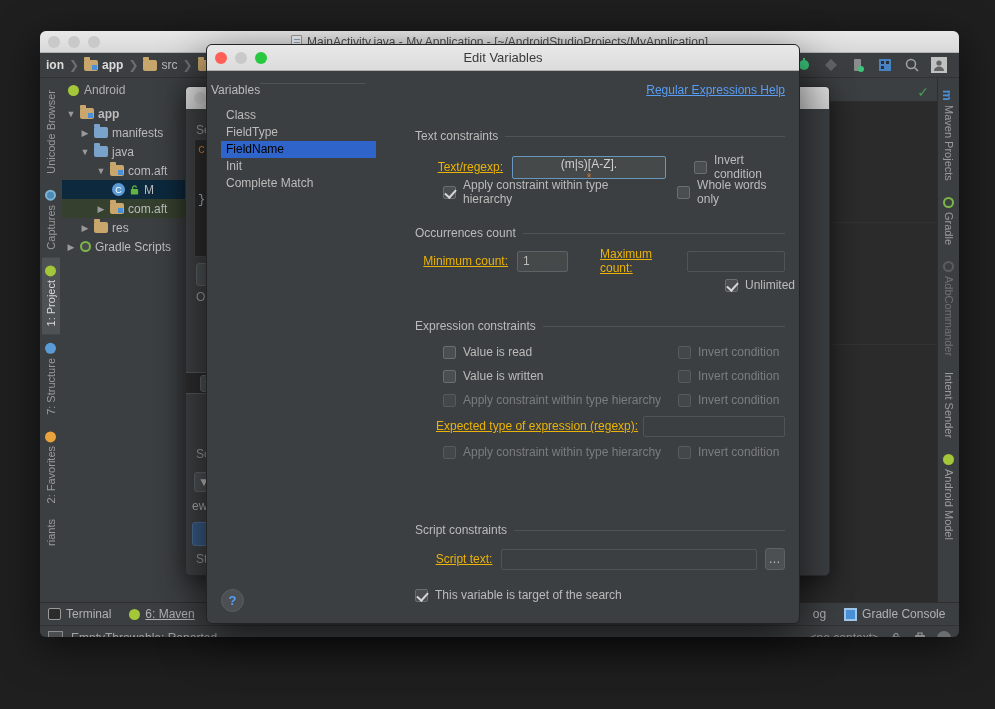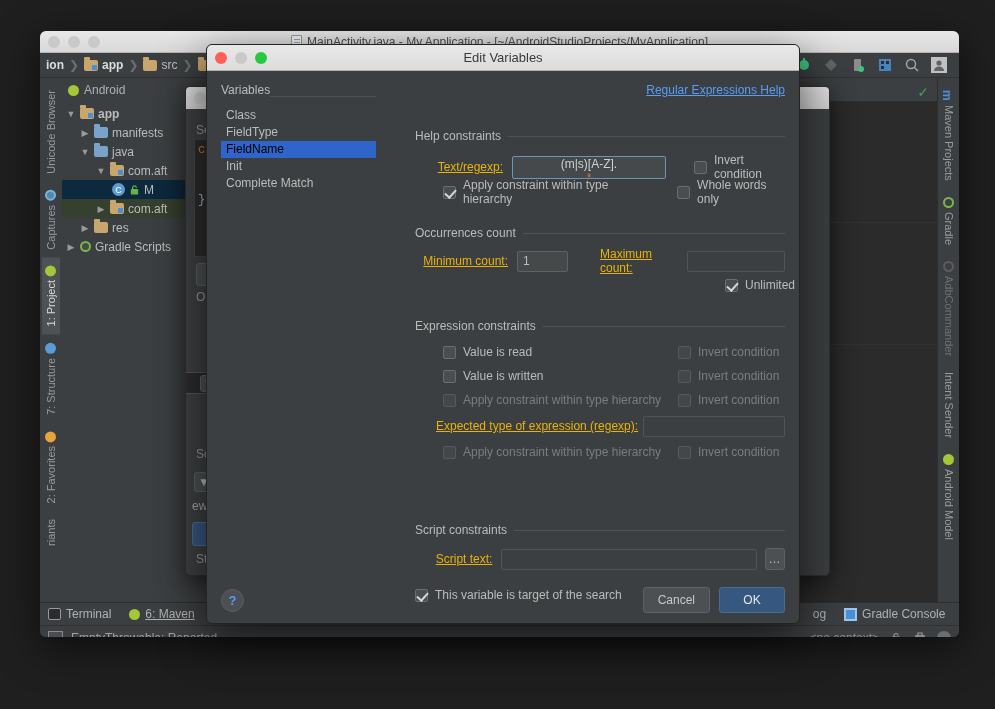--- a/index.html
+++ b/index.html
@@ -176,21 +176,21 @@
   .d-grn { width:12px;height:12px;border-radius:50%;background:#28c940;}
 
   .dlg-content { position: relative; height: 553px; }
 
   .reg-help {
     position:absolute; right:14px; top:12px;
     color:#589df6; font-size:12px; cursor:pointer;
   }
 
   
-  .var-head { position:absolute; left:14px; top:12px; width:155px; display:flex; align-items:flex-end; gap:0; }
+  .var-head { position:absolute; left:4px; top:12px; width:155px; display:flex; align-items:flex-start; gap:0; }
   .var-head span { color:#bbbbbb; font-size:12px; white-space:nowrap; }
   .var-head .ln { flex:1; height:1px; background:#4f5355; }
   .var-list { position:absolute; left:14px; top:36px; width:155px; }
   .var-item { height:17px; line-height:17px; padding-left:5px; font-size:12px; color:#bbbbbb; }
   .var-item.selected { background:#2f65ca; color:#000000; }
 
   
   .group { position:absolute; left:208px; right:14px; }
   .group-title { display:flex; align-items:center; gap:7px; margin-bottom:4px; }
   .group-title span { font-size:12px; color:#bbbbbb; white-space:nowrap; }
@@ -517,21 +517,21 @@
     <div class="var-list">
       <div class="var-item">Class</div>
       <div class="var-item">FieldType</div>
       <div class="var-item selected">FieldName</div>
       <div class="var-item">Init</div>
       <div class="var-item">Complete Match</div>
     </div>
 
     <div class="group" style="top:58px;">
       <div class="group-title">
-        <span>Help constraints</span>
+        <span>Text constraints</span>
         <span class="ln"></span>
       </div>
 
       <div class="row" style="margin-top:12px;">
         <span class="lbl" style="width:98px; text-align:right;">Text/regexp:</span>
         <span class="regex-field" style="margin-left:9px;flex-direction:column;">
           <span class="rx-plain">(m|s)[A-Z].</span>
             <span class="rx-orange">*</span>
             <span class="rx-caret"></span>
         </span>
@@ -645,18 +645,14 @@
 
       <div class="row" style="margin-top:12px;">
         <span class="cbrow">
           <span class="cb checked"></span>
           <span class="t">This variable is target of the search</span>
         </span>
       </div>
     </div>
 
     <div class="help-btn">?</div>
-    <div class="dlg-buttons">
-      <div class="btn">Cancel</div>
-      <div class="btn primary">OK</div>
-    </div>
   </div>
 </div>
 
 </body></html>

